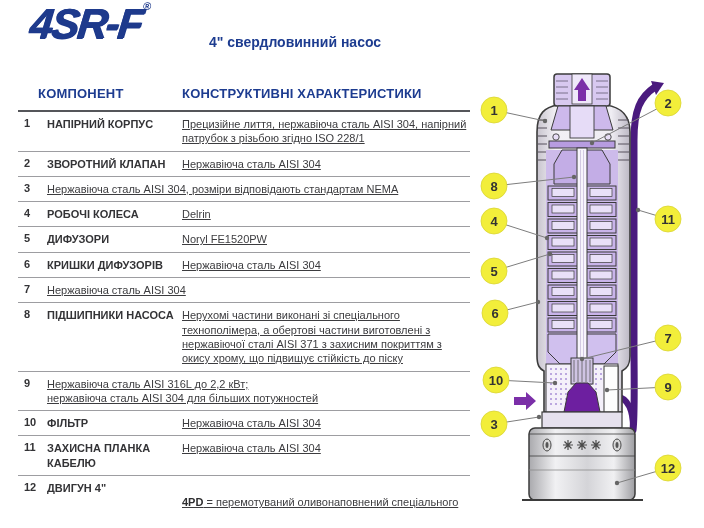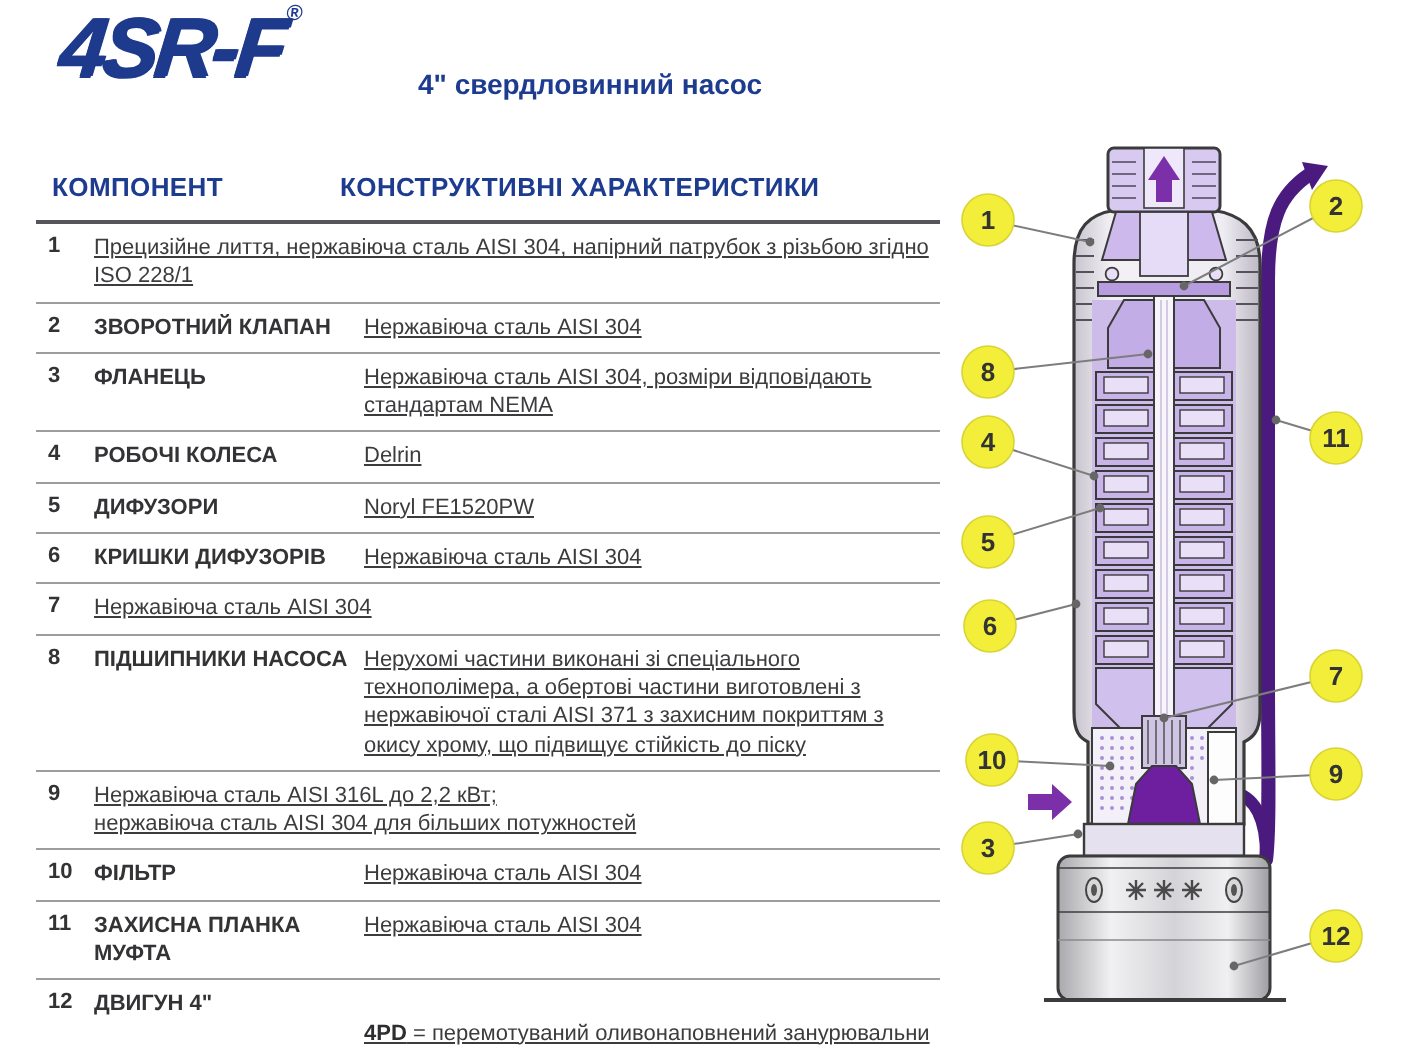--- a/index.html
+++ b/index.html
@@ -22,21 +22,21 @@
     position:absolute;left:209px;top:34px;
     font-size:14px;font-weight:bold;color:#1d3c90;white-space:nowrap;
   }
   
   .spec-table{position:absolute;left:18px;top:86px;width:452px;}
   .thead{
     display:flex;align-items:flex-end;
     padding:0 0 9px 0;border-bottom:2px solid #55565a;
     color:#1d3c90;font-weight:bold;font-size:13px;letter-spacing:.2px;
   }
-  .thead .col-comp{margin-left:8px;width:144px;}
+  .thead .col-comp{margin-left:20px;width:144px;}
   .thead .col-spec{flex:1;}
   .trow{display:flex;border-bottom:1px solid #9d9da1;padding:5px 0 5px 0;align-items:flex-start;}
   .trow:last-child{border-bottom:none;}
   .num{width:29px;flex:0 0 29px;font-weight:bold;font-size:11px;color:#333336;padding-left:6px;box-sizing:border-box;}
   .cname{width:135px;flex:0 0 135px;font-weight:bold;font-size:11px;color:#333336;padding-right:8px;box-sizing:border-box;line-height:1.3;}
   .cdesc{flex:1;font-size:11px;color:#3c3c3f;line-height:1.3;white-space:pre-line;overflow:hidden;text-decoration:underline;}
   .mline{display:block;white-space:nowrap;}
   .mline b{font-weight:bold;color:#2e2e30;}
   
   .diagram{position:absolute;left:470px;top:0;width:234px;height:528px;}
@@ -49,30 +49,30 @@
 <div class="subtitle">4" свердловинний насос</div>
 
 <div class="spec-table">
   <div class="thead">
     <div class="col-comp">КОМПОНЕНТ</div>
     <div class="col-spec">КОНСТРУКТИВНІ ХАРАКТЕРИСТИКИ</div>
   </div>
 
   <div class="trow">
     <span class="num">1</span>
+    <span class="cname">НАПІРНИЙ КОРПУС</span>
     <span class="cdesc">Прецизійне лиття, нержавіюча сталь AISI 304, напірний патрубок з різьбою згідно ISO 228/1</span>
   </div>
   <div class="trow">
     <span class="num">2</span>
     <span class="cname">ЗВОРОТНИЙ КЛАПАН</span>
     <span class="cdesc">Нержавіюча сталь AISI 304</span>
   </div>
   <div class="trow">
     <span class="num">3</span>
-    <span class="cname">ФЛАНЕЦЬ</span>
     <span class="cdesc">Нержавіюча сталь AISI 304, розміри відповідають стандартам NEMA</span>
   </div>
   <div class="trow">
     <span class="num">4</span>
     <span class="cname">РОБОЧІ КОЛЕСА</span>
     <span class="cdesc">Delrin</span>
   </div>
   <div class="trow">
     <span class="num">5</span>
     <span class="cname">ДИФУЗОРИ</span>
@@ -97,28 +97,28 @@
     <span class="cdesc">Нержавіюча сталь AISI 316L до 2,2 кВт;
 нержавіюча сталь AISI 304 для більших потужностей</span>
   </div>
   <div class="trow">
     <span class="num">10</span>
     <span class="cname">ФІЛЬТР</span>
     <span class="cdesc">Нержавіюча сталь AISI 304</span>
   </div>
   <div class="trow">
     <span class="num">11</span>
-    <span class="cname">ЗАХИСНА ПЛАНКА МУФТА</span>
+    <span class="cname">ЗАХИСНА ПЛАНКА КАБЕЛЮ</span>
     <span class="cdesc">Нержавіюча сталь AISI 304</span>
   </div>
   <div class="trow">
     <span class="num">12</span>
     <span class="cname">ДВИГУН 4"</span>
     <span class="cdesc">
-      <span class="mline"><b>4PD</b><span> = перемотуваний оливонаповнений занурювальни</span></span>
+      <span class="mline"><b>4PD</b><span> = перемотуваний оливонаповнений спеціального</span></span>
       
     </span>
   </div>
 </div>
 
 <svg class="diagram" viewBox="0 0 234 528">
   <defs>
     <linearGradient id="motorGrad" x1="0" y1="0" x2="1" y2="0">
       <stop offset="0" stop-color="#a9a9ad"></stop>
         <stop offset="0.25" stop-color="#f1f1f3"></stop>

